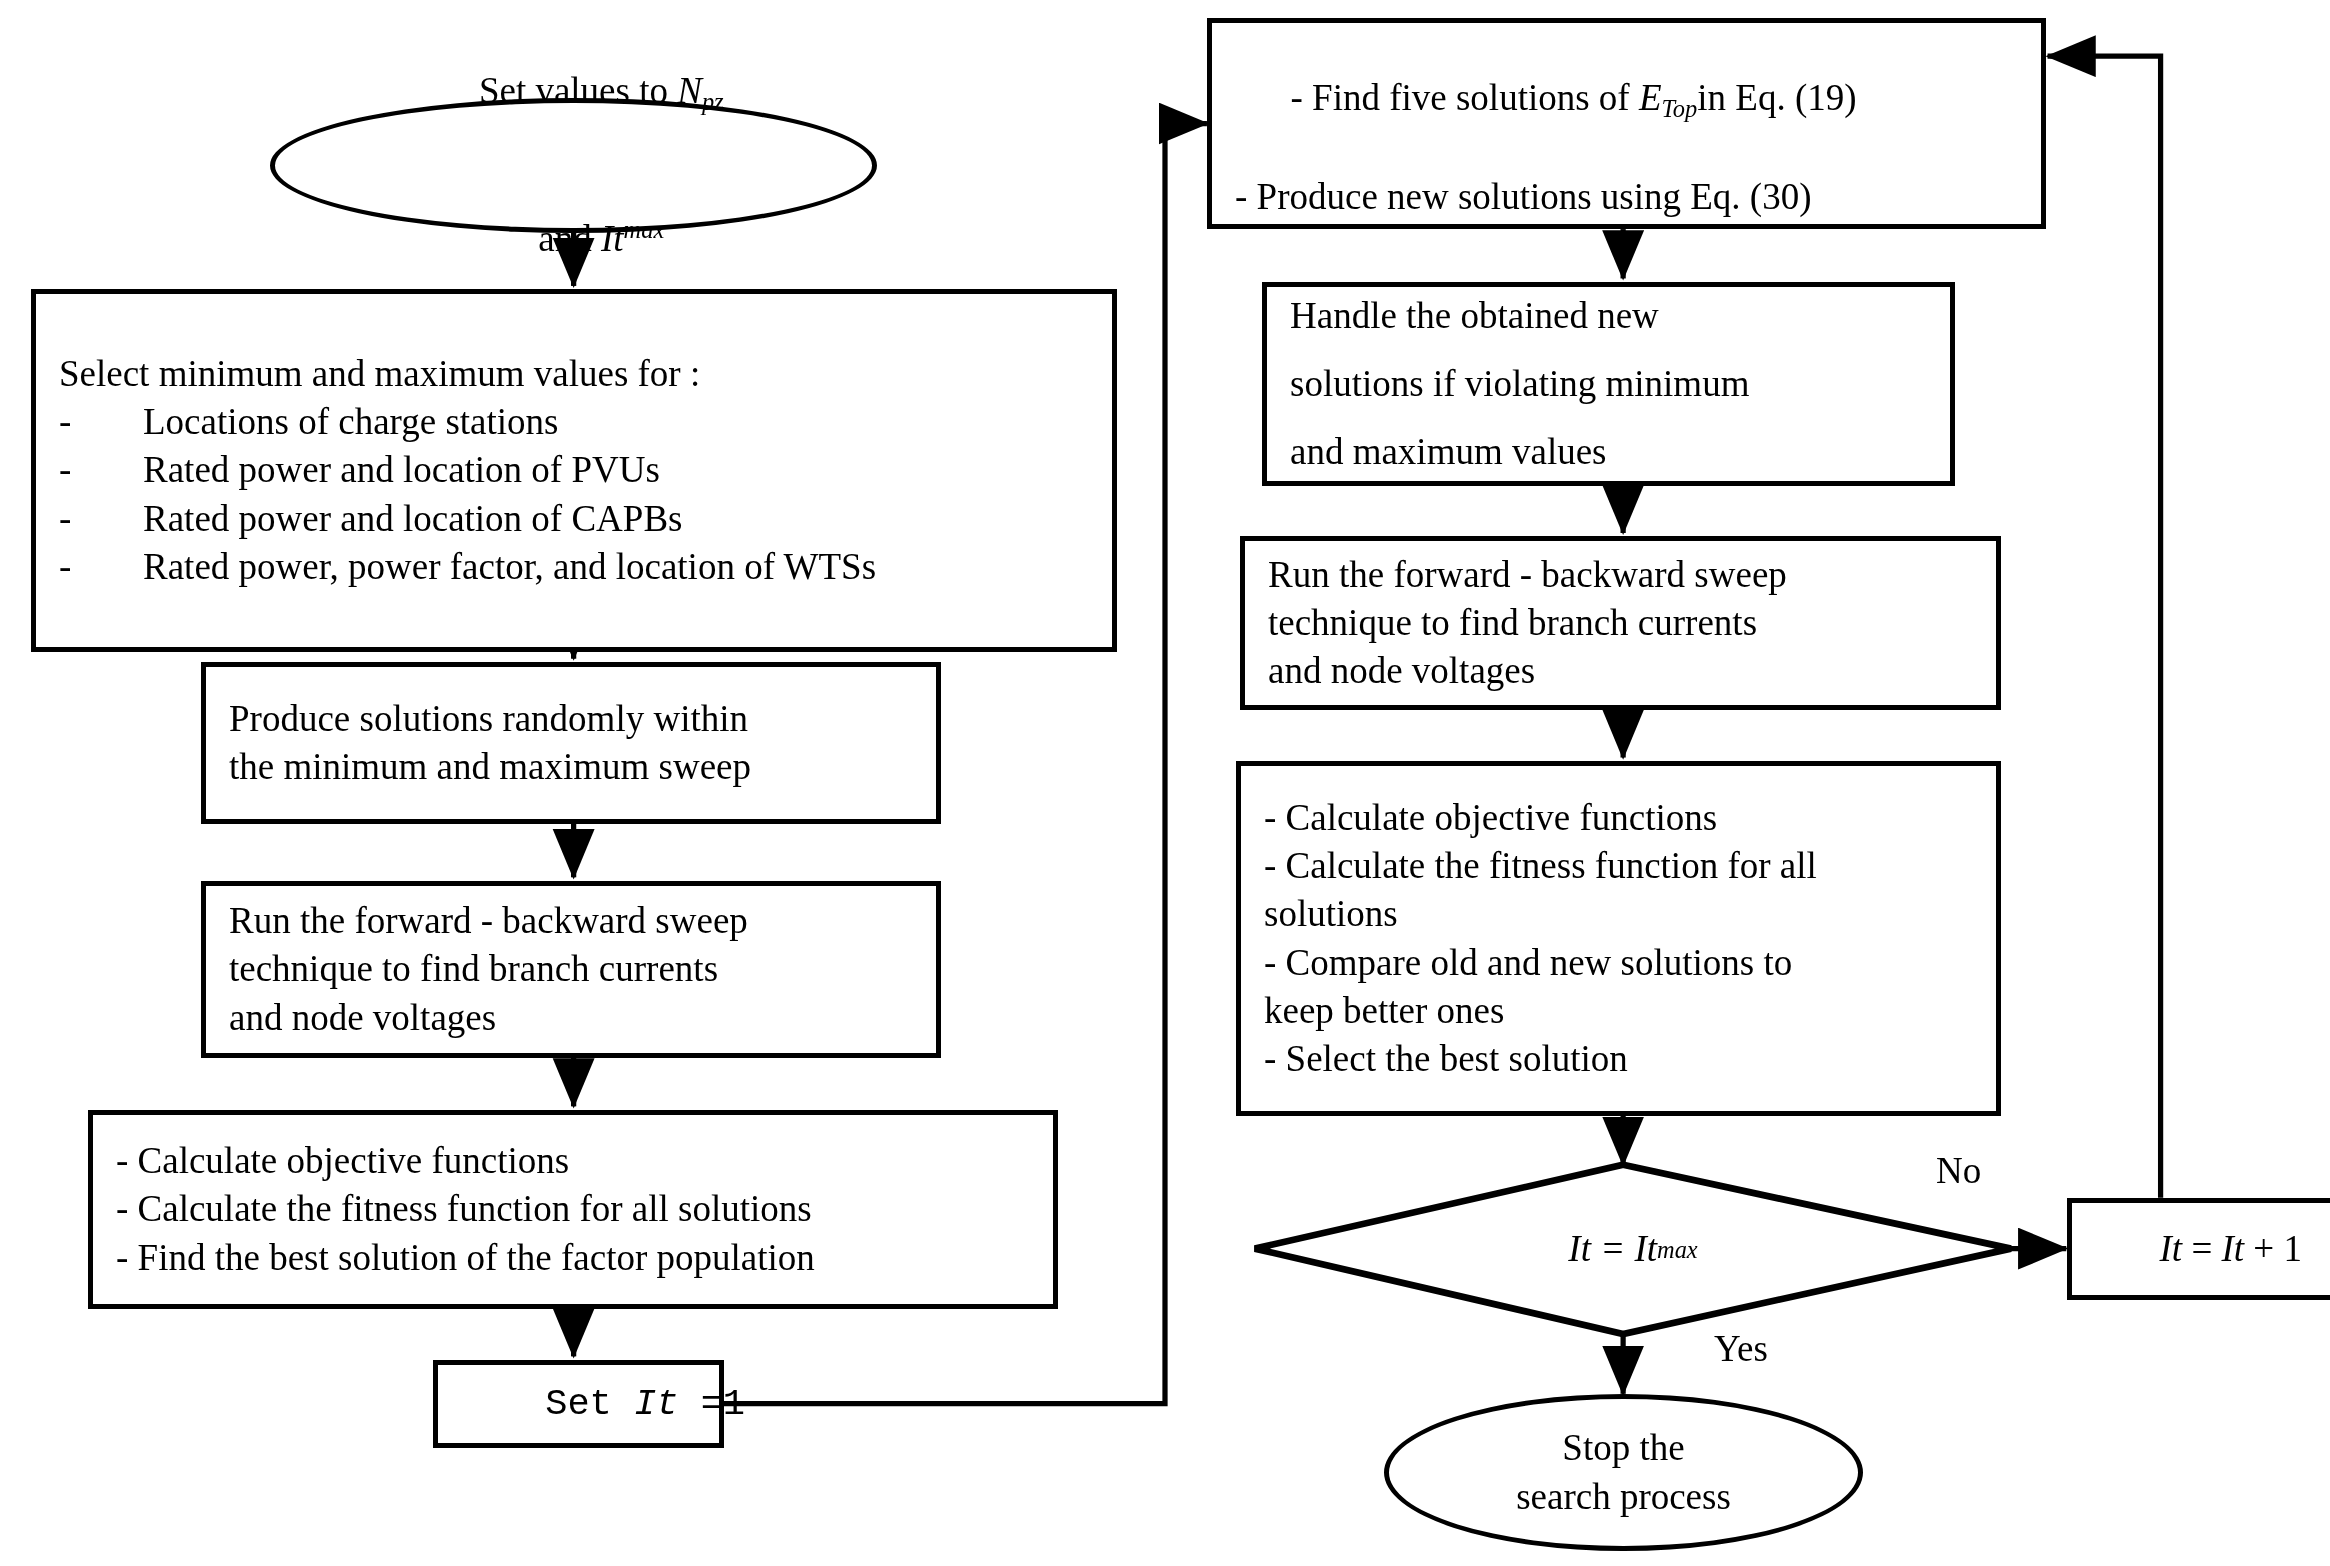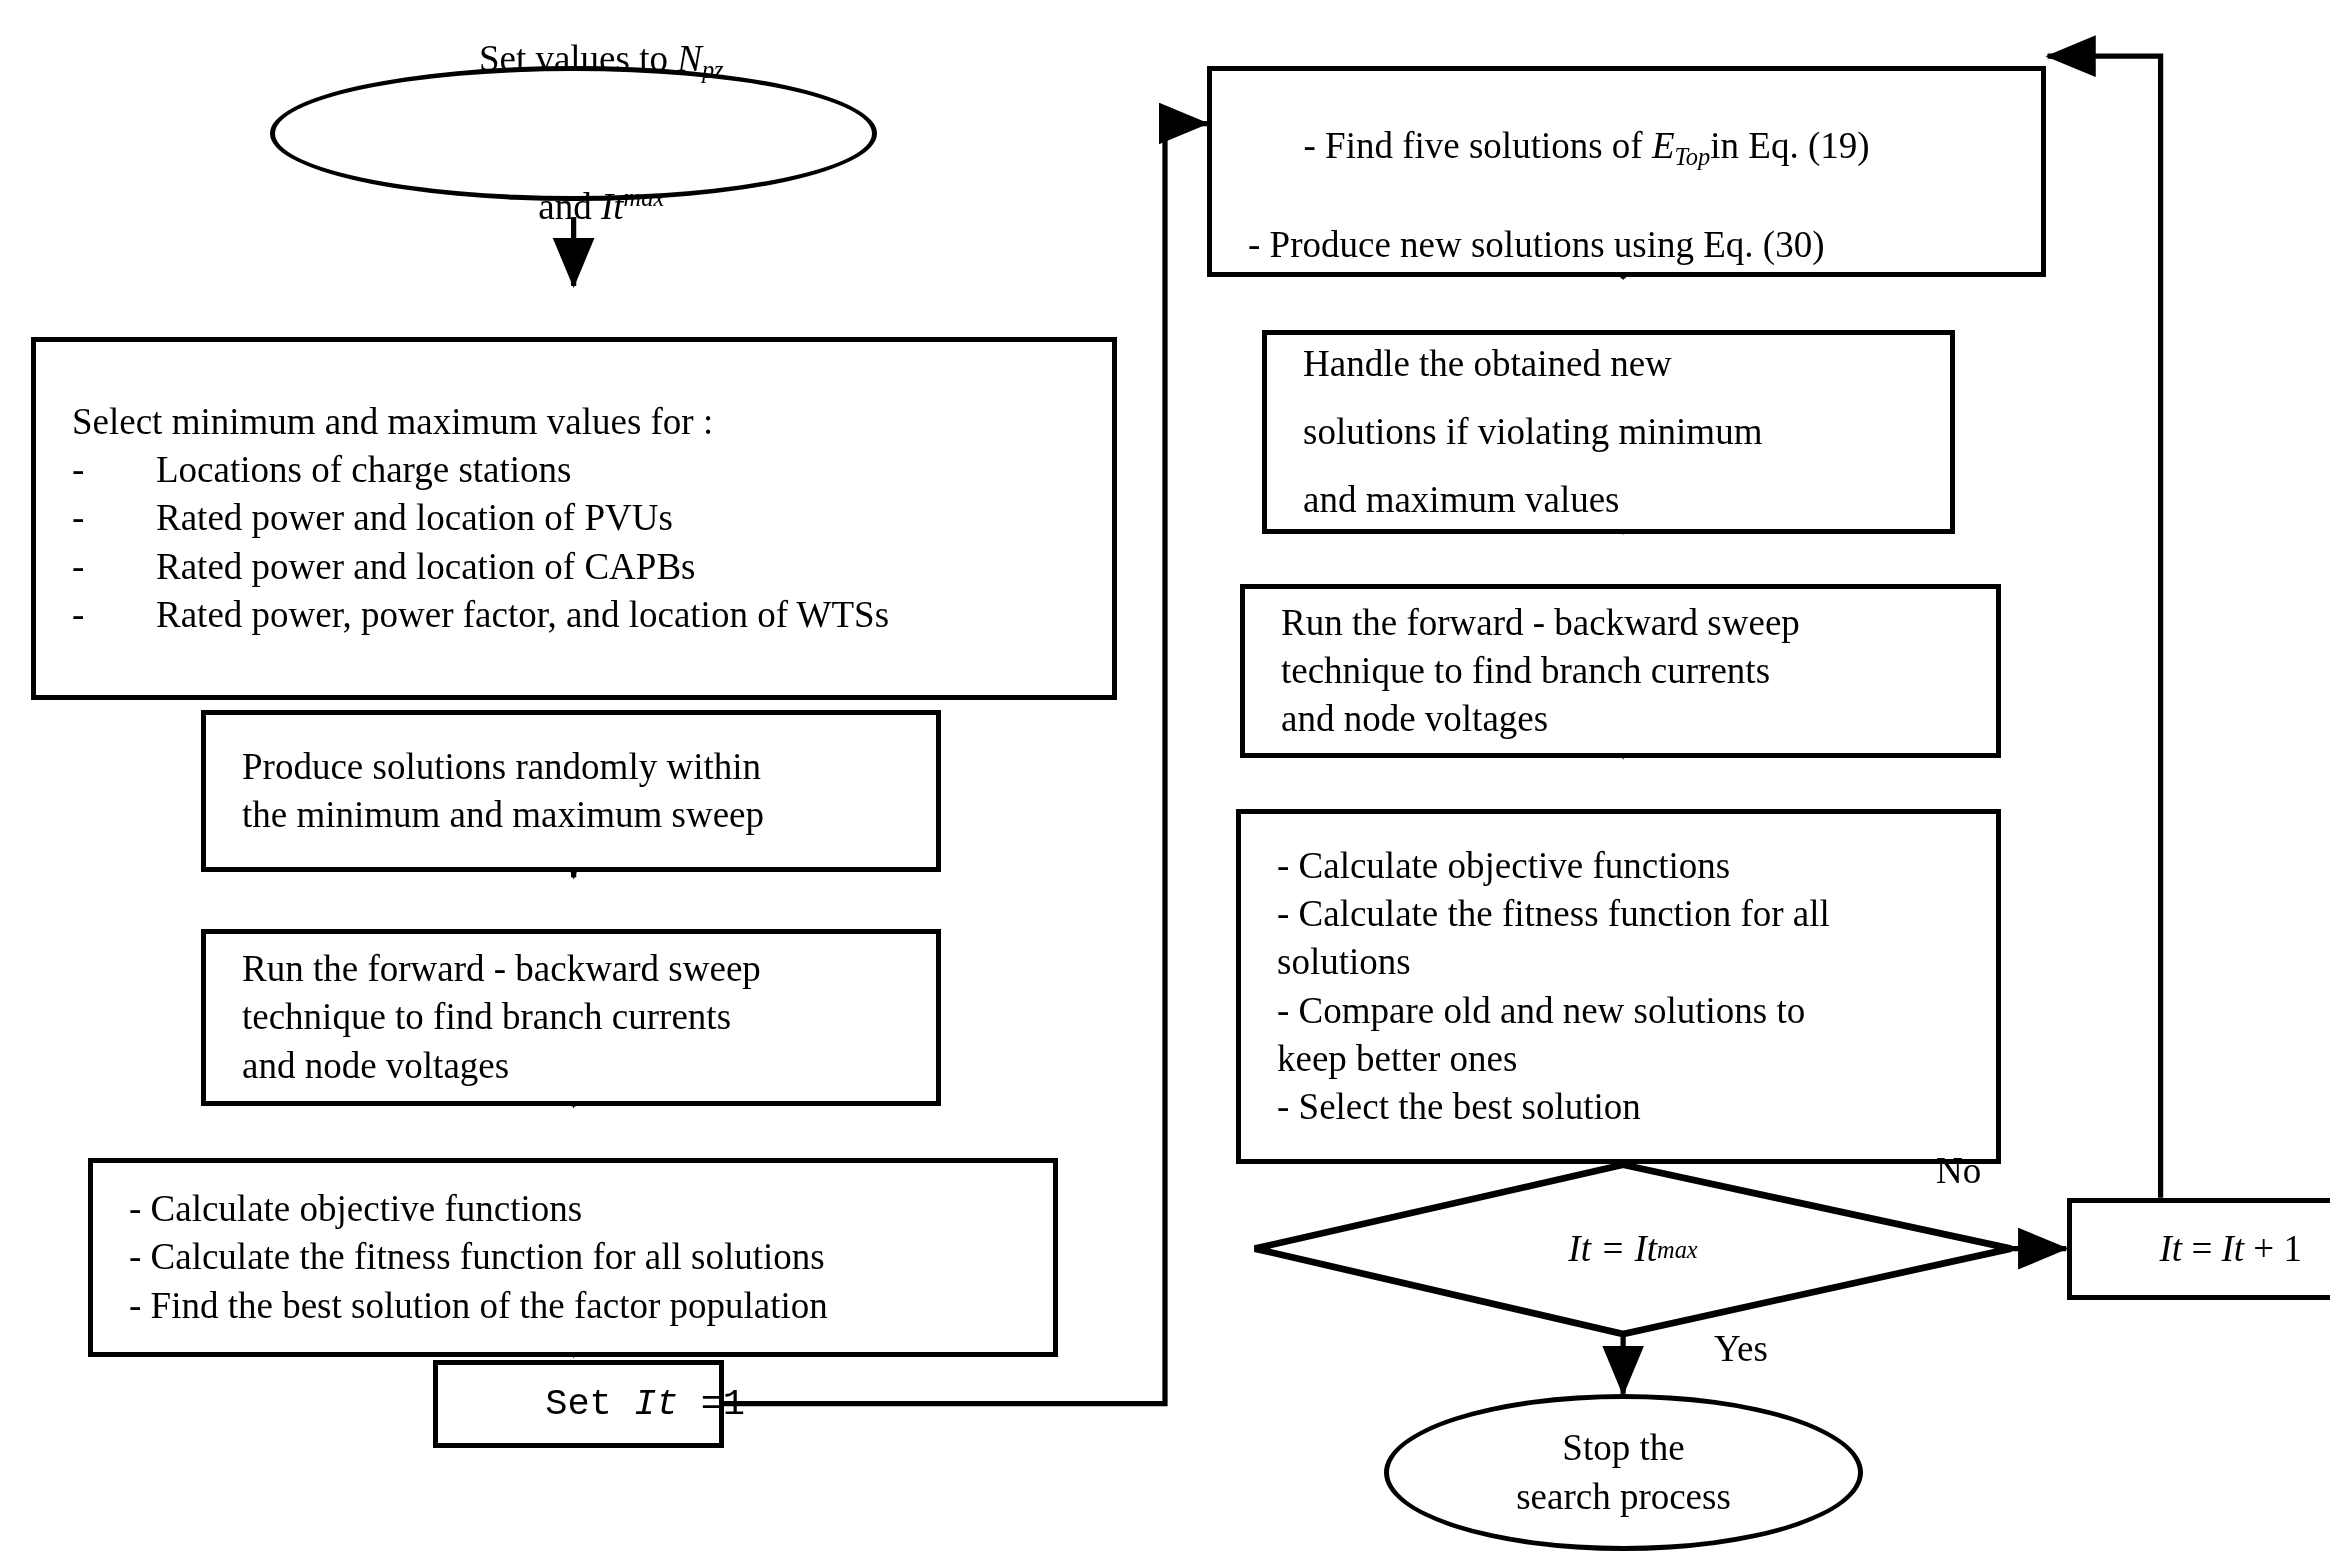--- a/index.html
+++ b/index.html
@@ -54,23 +54,22 @@
     align-items: center;
     justify-content: center;
     font-style: italic;
   }
   .txt {
     font-size: 37px;
     line-height: 1.30;
     white-space: pre;
   }
   .pad {
-    padding-left: 36px;
+    padding-left: 23px;
     padding-right: 9px;
-    margin-top: 48px;
   }
   .center {
     text-align: center;
     align-items: center;
   }
   .ital {
     font-style: italic;
   }
   .sub {
     font-size: 0.66em;
@@ -131,21 +130,21 @@
 
     <line x1="2686" y1="1668" x2="2760" y2="1668" stroke="#000" stroke-width="7" marker-end="url(#ah)"></line>
 
     <polyline points="2886,1600 2886,75 2735,75" fill="none" stroke="#000" stroke-width="7" marker-end="url(#ah)"></polyline>
 
     <line x1="2168" y1="1782" x2="2168" y2="1862" stroke="#000" stroke-width="7" marker-end="url(#ah)"></line>
 
     <polygon points="2168,1556 2686,1668 2168,1782 1676,1668" fill="#ffffff" stroke="#000000" stroke-width="9"></polygon>
   </svg>
 
-  <div class="node oval center" style="left:270px; top:66px; width:607px; height:135px;">
+  <div class="node oval center" style="left:270px; top:98px; width:607px; height:135px;">
     <div class="txt">
       <span>Set values to </span><span class="ital">N</span><span class="sub">pz</span>
     </div>
     <div class="txt">
       <span>and </span><span class="ital">It</span><span class="sup">max</span>
     </div>
   </div>
 
   <div class="node box pad" style="left:31px; top:289px; width:1086px; height:363px;">
     <div class="txt">Select minimum and maximum values for :</div>

